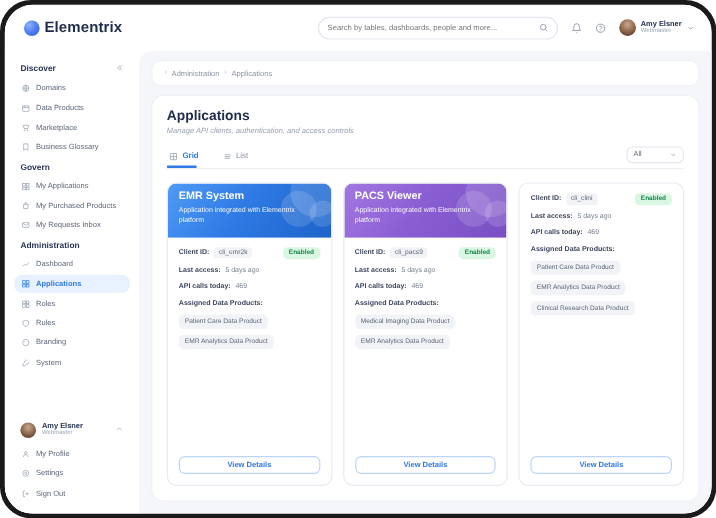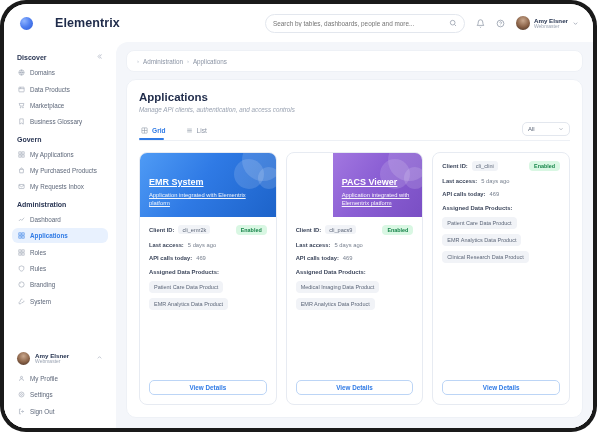--- a/index.html
+++ b/index.html
@@ -30,21 +30,21 @@
   .topbar {
     height: 38px;
     flex: 0 0 38px;
     background: #ffffff;
     display: flex;
     align-items: center;
     padding: 0 14px 0 16px;
     position: relative;
     z-index: 5;
   }
-  .brand { display: flex; align-items: center; gap: 22px; width: 112px; }
+  .brand { display: flex; align-items: center; gap: 4px; width: 112px; }
   .brand-logo {
     width: 13px; height: 13px; border-radius: 50%;
     background: radial-gradient(circle at 32% 30%, #8fb4ff 0%, #4f7ff0 48%, #2b5ad6 100%);
     flex: 0 0 13px;
   }
   .brand-name { font-size: 12.5px; font-weight: bold; color: #1f2b4a; letter-spacing: .1px; }
 
   .topbar-right { margin-left: auto; display: flex; align-items: center; gap: 11px; }
   .searchbox {
     width: 200px; height: 19px;
@@ -172,24 +172,23 @@
   }
   .card {
     flex: 1 1 0; min-width: 0;
     border: 1px solid #e7ebf2; border-radius: 8px;
     background: #fff;
     display: flex; flex-direction: column;
     overflow: hidden;
   }
   .card-head {
     position: relative;
-    padding: 24px 9px 9px 9px;
+    padding: 5px 9px 9px 9px;
     overflow: hidden;
     color: #ffffff;
-    text-decoration: underline;
   }
   .card-head .bub {
     position: absolute; border-radius: 50%;
     background: rgba(255,255,255,0.14);
     pointer-events: none;
   }
   .bub1 { width: 42px; height: 42px; right: -8px; top: -14px; }
   .bub2 { width: 30px; height: 30px; right: 12px; top: 6px; background: rgba(255,255,255,0.10); }
   .bub3 { width: 22px; height: 22px; right: -4px; top: 14px; background: rgba(255,255,255,0.12); }
   .card-title { font-size: 9px; font-weight: bold; position: relative; z-index: 2; }
@@ -541,21 +540,21 @@
               <div class="dp-head">Assigned Data Products:</div>
               <span class="dp-chip">Patient Care Data Product</span>
               <span class="dp-chip">EMR Analytics Data Product</span>
             </div>
             <div class="card-foot">
               <button class="btn-details">View Details</button>
             </div>
           </div>
 
           <div class="card">
-            <div class="card-head" style="background:linear-gradient(125deg,#a277e0 0%,#8b5fd4 45%,#7a4fc4 100%);margin-left:46px;">
+            <div class="card-head" style="background:linear-gradient(125deg,#a277e0 0%,#8b5fd4 45%,#7a4fc4 100%);">
               <div class="bub bub1"></div>
               <div class="bub bub2"></div>
               <div class="bub bub3"></div>
               <div class="card-title">PACS Viewer</div>
               <div class="card-desc">Application integrated with Elementrix platform</div>
             </div>
             <div class="card-body">
               <div class="row-kv">
                 <span class="kv-label">Client ID:</span>
                 <span class="chip-id">cli_pacs9</span>

